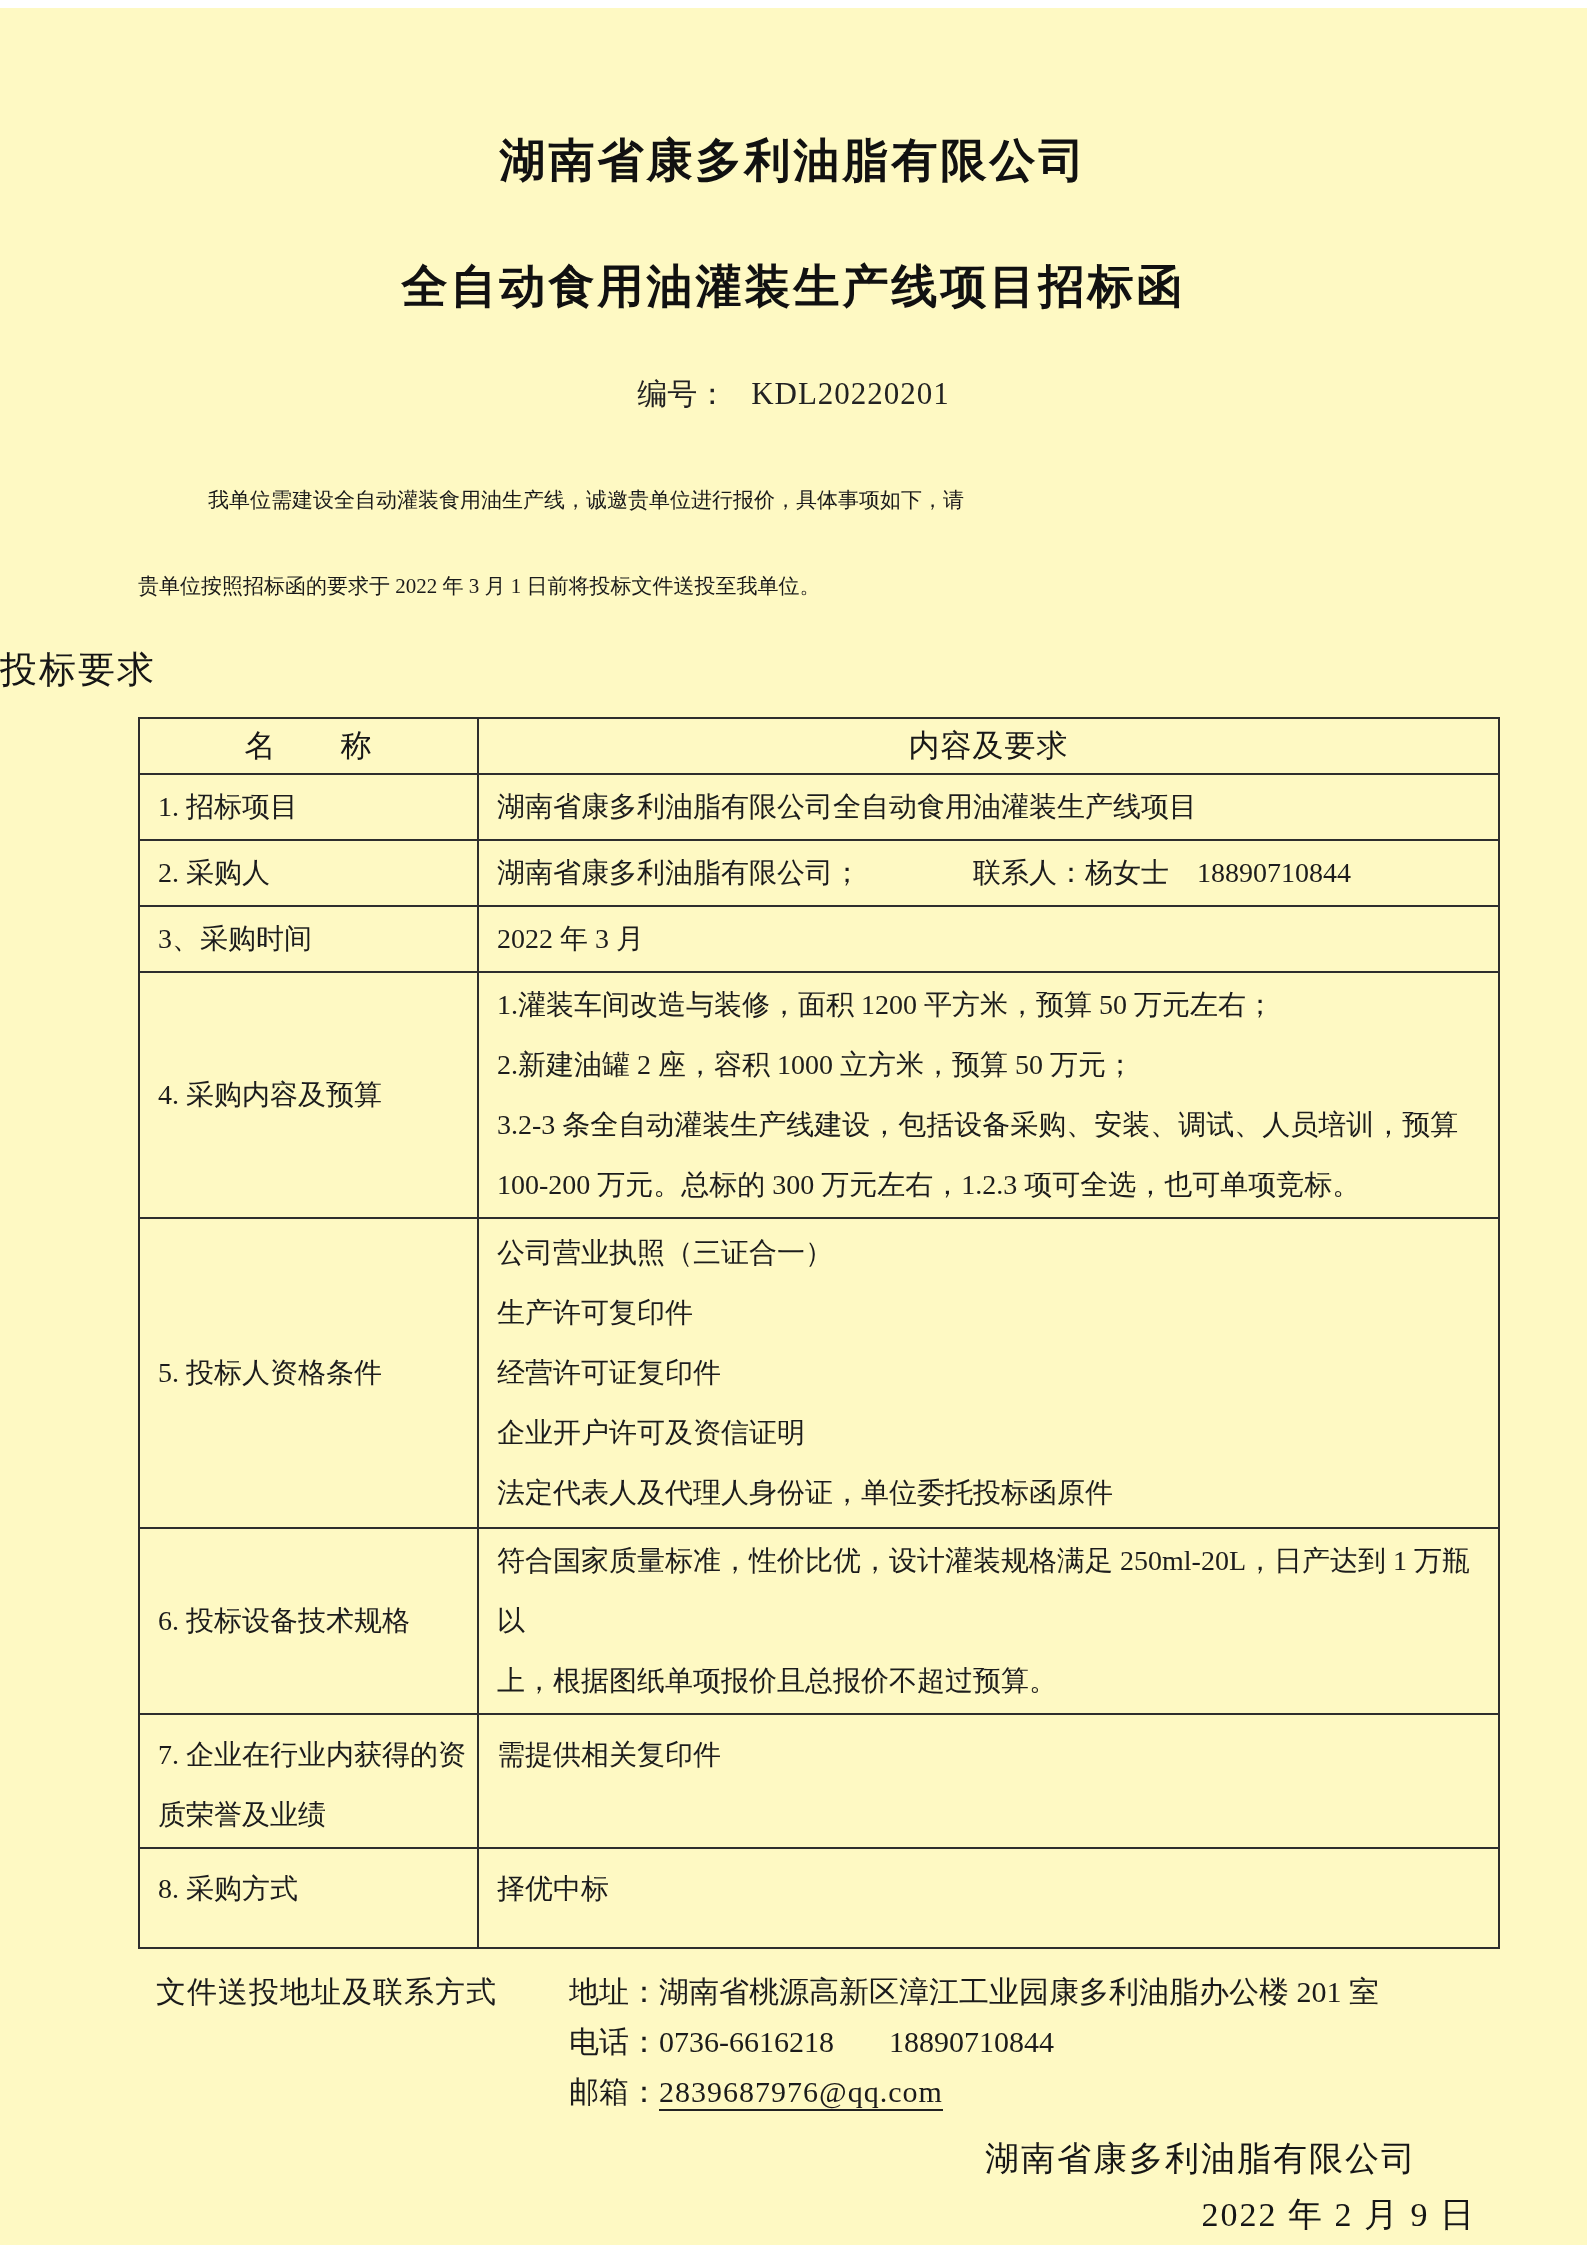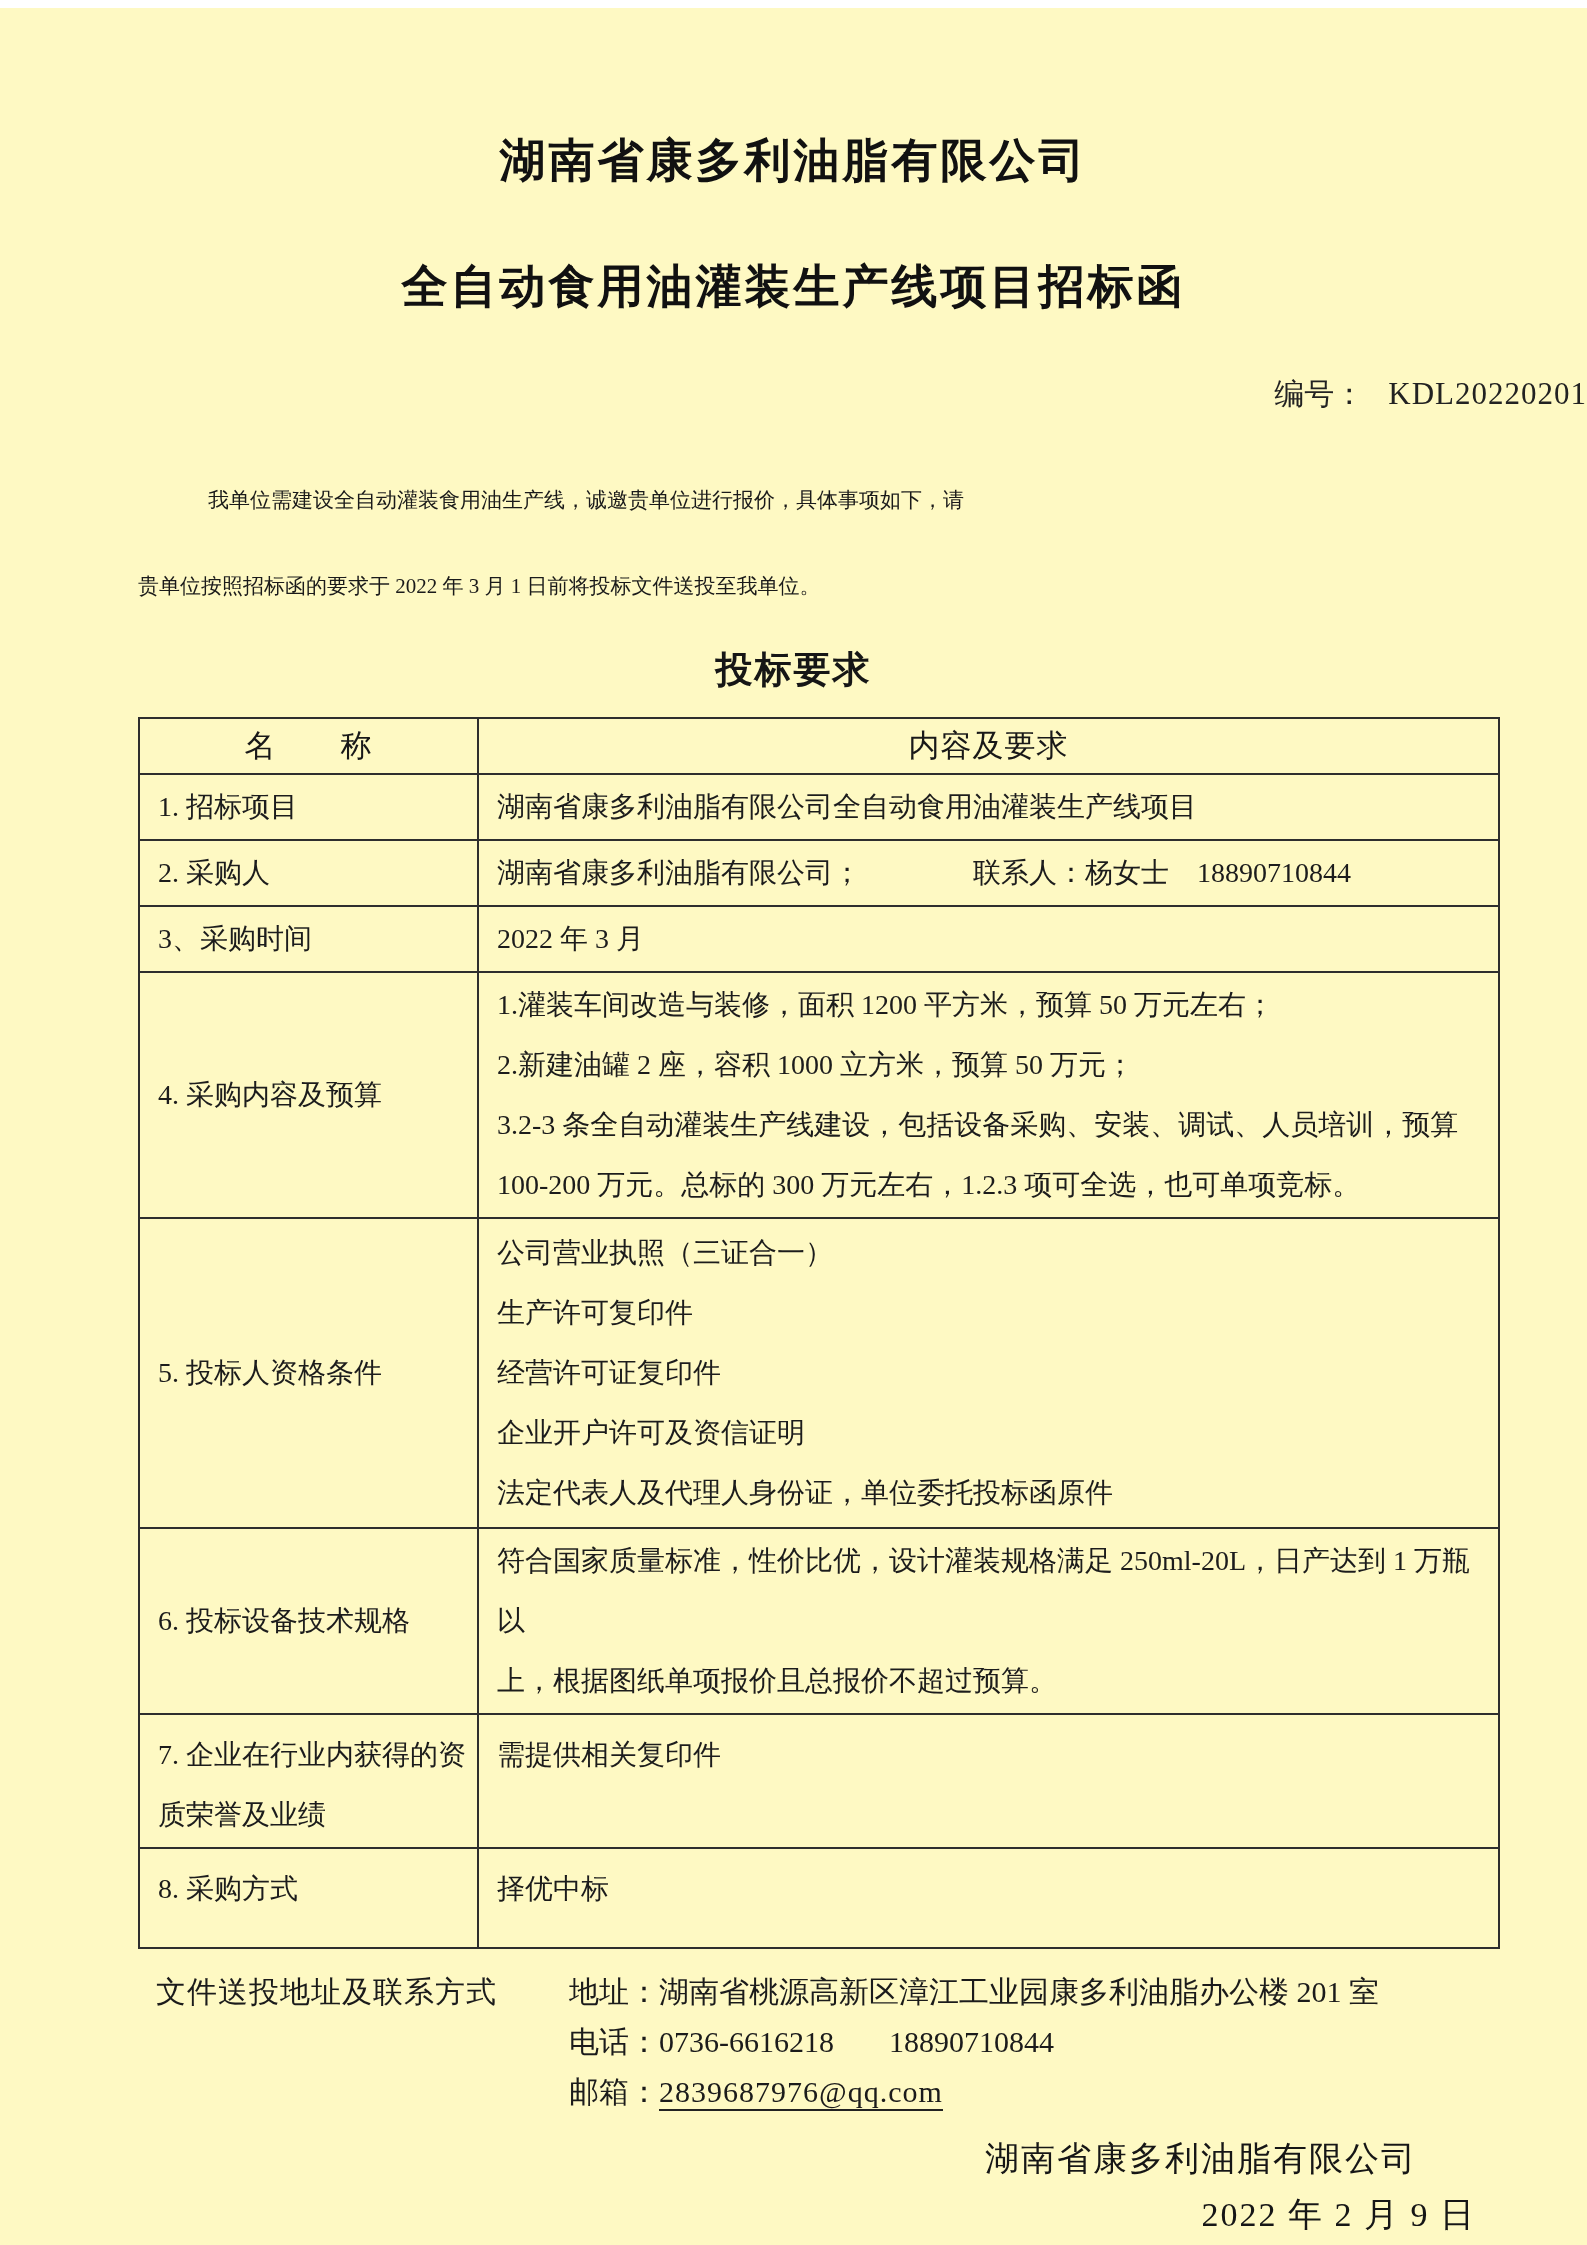--- a/index.html
+++ b/index.html
@@ -19,37 +19,36 @@
     font-family: "Liberation Sans", "DejaVu Sans", sans-serif;
     font-weight: 700;
     font-size: 46px;
     letter-spacing: 3px;
     color: #111;
   }
   .title-1 { padding-top: 122px; }
   .title-2 { margin-top: 64px; }
   .doc-no {
     margin-top: 56px;
-    text-align: right;
+    text-align: center;
     font-size: 30px;
     color: #222;
   }
   .doc-no .doc-no-value { margin-left: 24px; font-size: 31px; letter-spacing: 1px; }
   .intro {
     margin: 42px 130px 0 138px;
     font-size: 21px;
     line-height: 86px;
     color: #1a1a1a;
   }
   .intro .intro-line-1 { text-indent: 70px; }
   .section-title {
     margin-top: 16px;
-    text-align: center;
     font-size: 37px;
-    font-weight: 700;
+    font-weight: 400;
     letter-spacing: 2px;
     color: #161616;
   }
   table.bid-table {
     margin: 22px 0 0 138px;
     width: 1360px;
     border-collapse: collapse;
     table-layout: fixed;
   }
   .bid-table col.c-name { width: 339px; }

